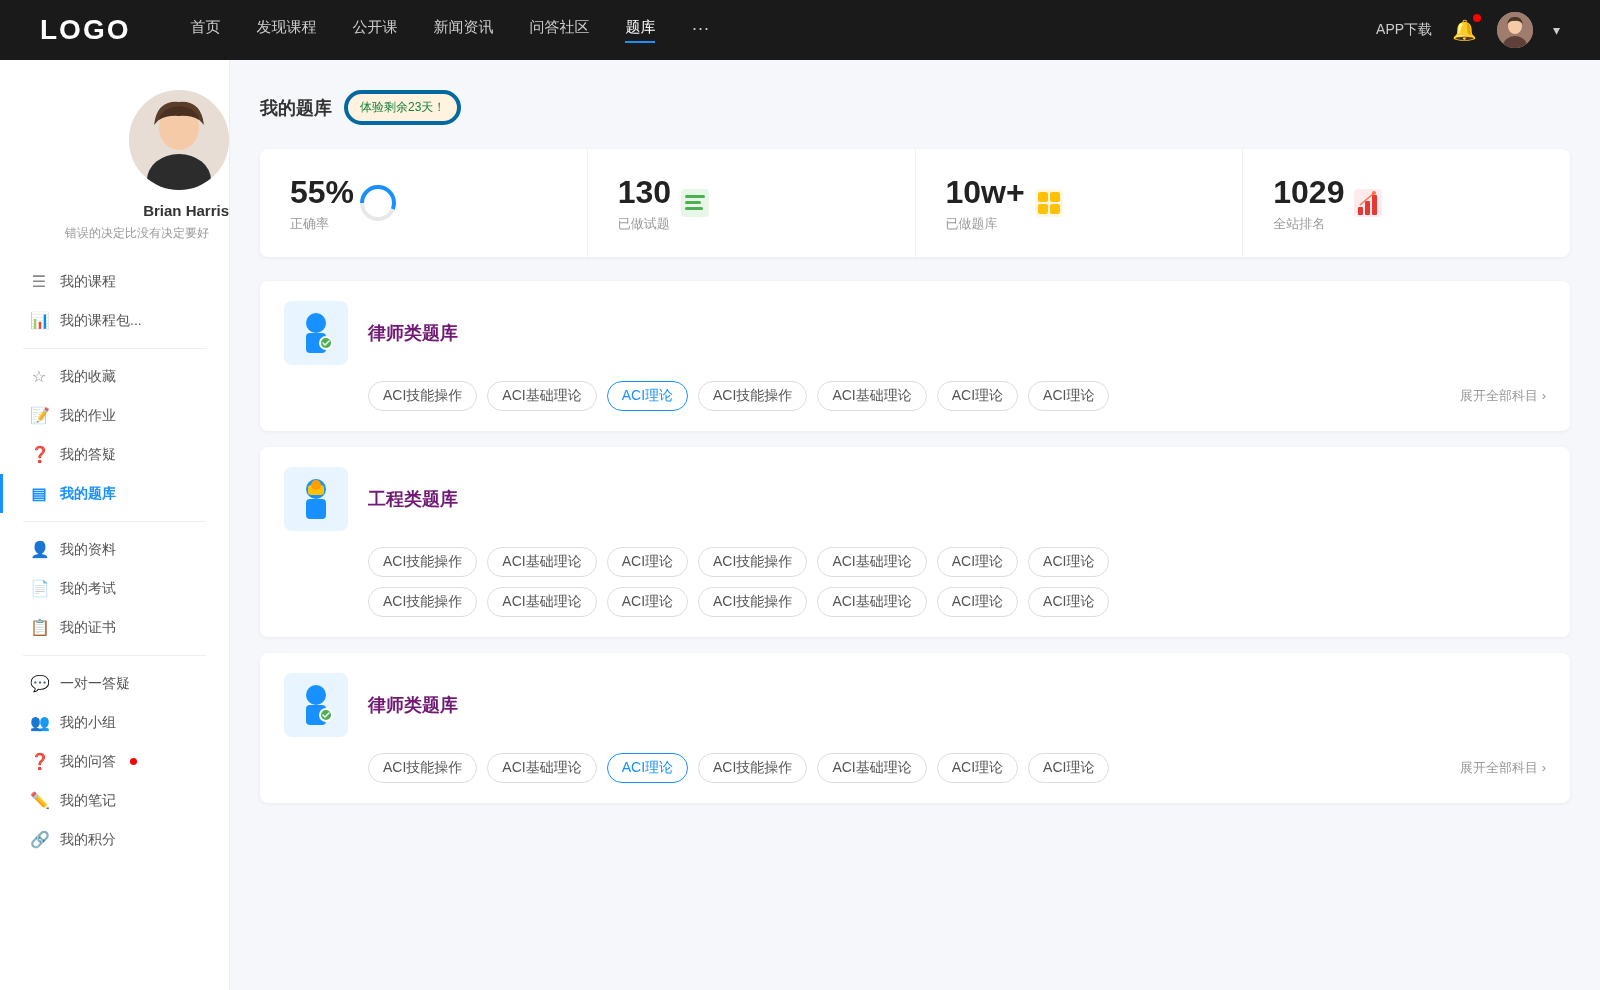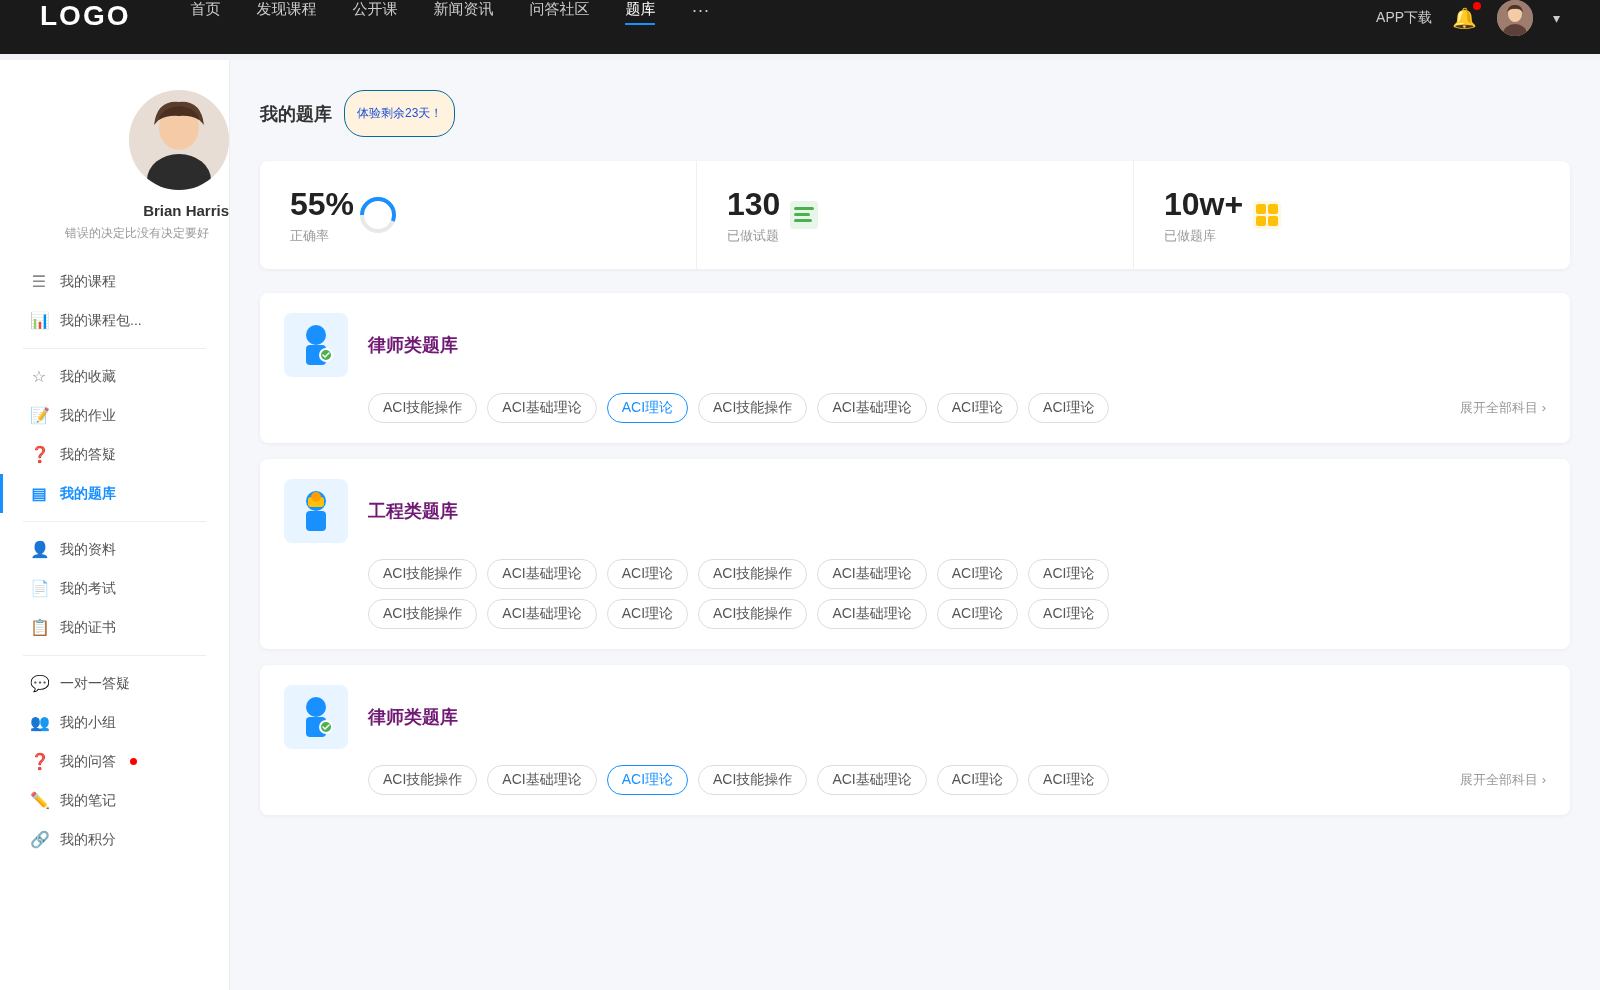--- a/index.html
+++ b/index.html
@@ -1,23 +1,23 @@
 <!DOCTYPE html>
 <html><head>
   <meta charset="utf-8">
   <style>
     * { box-sizing: border-box; margin: 0; padding: 0; }
     body { font-family: "PingFang SC", "Microsoft YaHei", sans-serif; background: #f0f2f5; color: #333; font-size: 14px; }
 
     
     .navbar {
       background: #1a1a1a;
-      height: 54px;
-      display: flex;
-      align-items: flex-start;
+      height: 60px;
+      display: flex;
+      align-items: center;
       padding: 0 40px;
       position: fixed;
       top: 0; left: 0; right: 0;
       z-index: 100;
     }
     .navbar-logo {
       color: white;
       font-size: 28px;
       font-weight: 900;
       letter-spacing: 2px;
@@ -177,24 +177,24 @@
       gap: 12px;
       margin-bottom: 24px;
     }
     .page-title {
       font-size: 18px;
       font-weight: 600;
       color: #333;
     }
     .trial-badge {
       background: #fff3e0;
-      border: 1px solid #0369a1;
-      color: #1d4ed8;
+      border: 4px solid #0369a1;
+      color: #15803d;
       border-radius: 20px;
-      padding: 14px 12px;
+      padding: 5px 12px;
       font-size: 12px;
     }
 
     
     .stats-row {
       display: flex;
       background: white;
       border-radius: 8px;
       margin-bottom: 24px;
       box-shadow: 0 1px 4px rgba(0,0,0,0.06);
@@ -485,20 +485,36 @@
           <svg width="36" height="36" viewBox="0 0 36 36">
             <rect x="4" y="4" width="28" height="28" rx="4" fill="#fff8e1"></rect>
             <rect x="7" y="7" width="10" height="10" rx="2" fill="#ffc107"></rect>
             <rect x="19" y="7" width="10" height="10" rx="2" fill="#ffc107"></rect>
             <rect x="7" y="19" width="10" height="10" rx="2" fill="#ffc107"></rect>
             <rect x="19" y="19" width="10" height="10" rx="2" fill="#ffc107"></rect>
           </svg>
         </div>
       </div>
 
+      <div class="stat-item">
+        <div class="stat-texts">
+          <div class="stat-value">1029</div>
+          <div class="stat-label">全站排名</div>
+        </div>
+        <div class="stat-icon red">
+          <svg width="36" height="36" viewBox="0 0 36 36">
+            <rect x="4" y="4" width="28" height="28" rx="4" fill="#ffebee"></rect>
+            <rect x="8" y="22" width="5" height="8" rx="1" fill="#e53935"></rect>
+            <rect x="15" y="16" width="5" height="14" rx="1" fill="#e53935"></rect>
+            <rect x="22" y="10" width="5" height="20" rx="1" fill="#e53935"></rect>
+            <polyline points="10,20 17,14 24,8" fill="none" stroke="#ff7043" stroke-width="1.5"></polyline>
+            <circle cx="24" cy="8" r="2" fill="#ff7043"></circle>
+          </svg>
+        </div>
+      </div>
     </div>
 
 
     <div class="bank-card">
       <div class="bank-card-header">
         <div class="bank-icon">
           <svg width="48" height="48" viewBox="0 0 48 48">
             <circle cx="24" cy="14" r="10" fill="#1890ff"></circle>
             <rect x="14" y="24" width="20" height="20" rx="4" fill="#1890ff"></rect>
             <circle cx="34" cy="34" r="7" fill="white"></circle>

